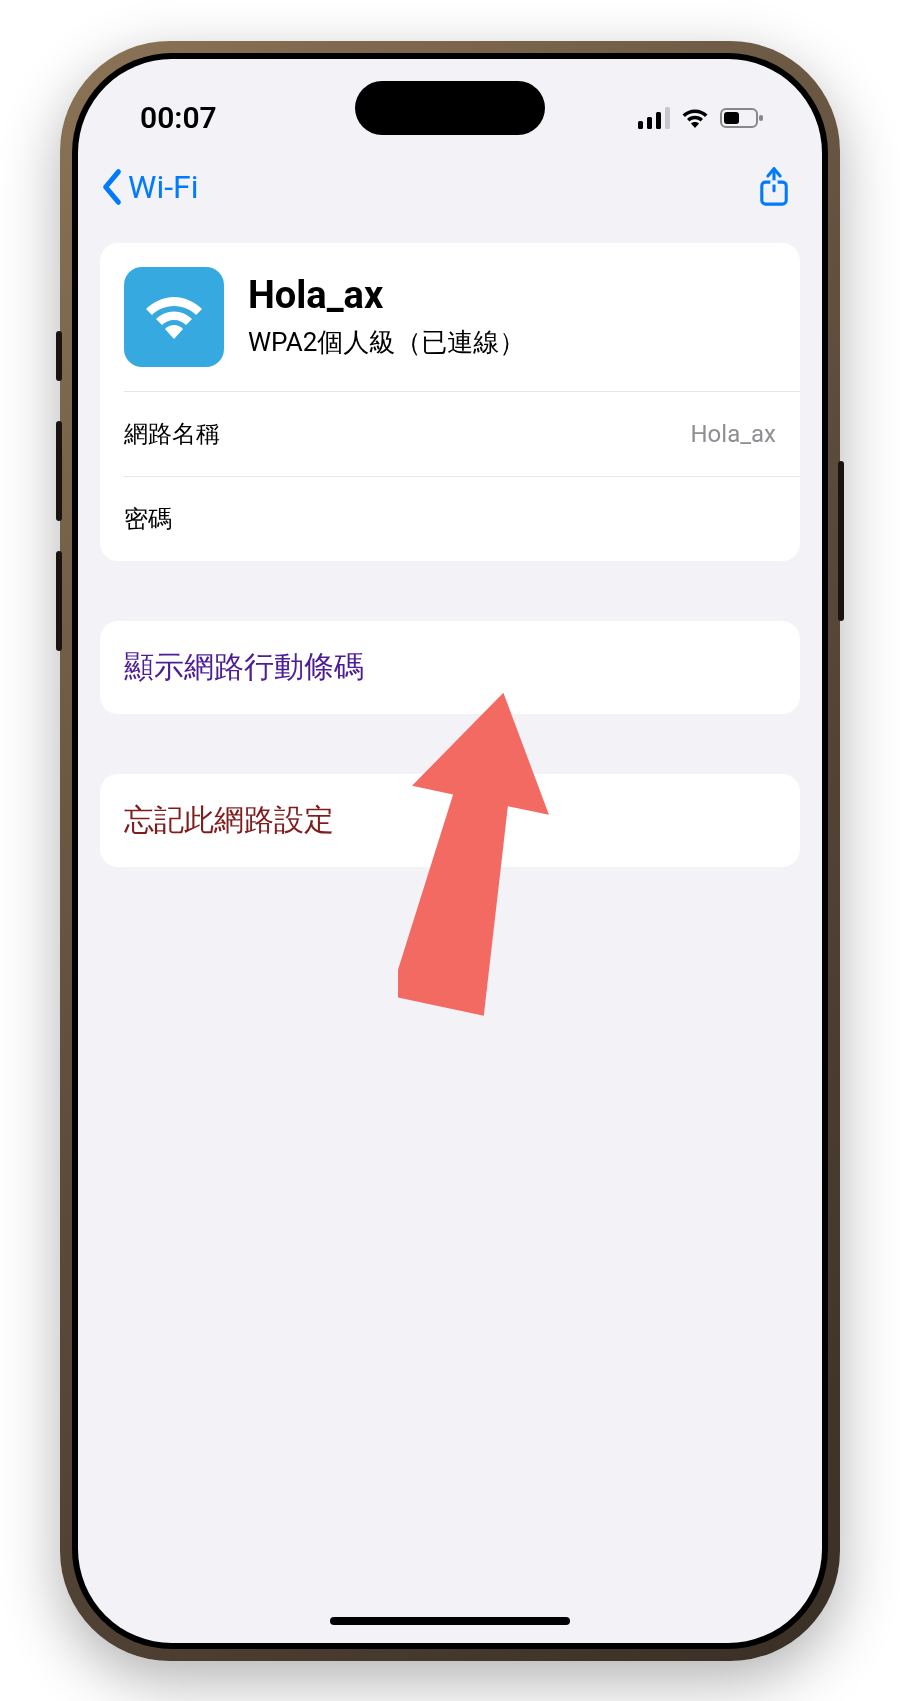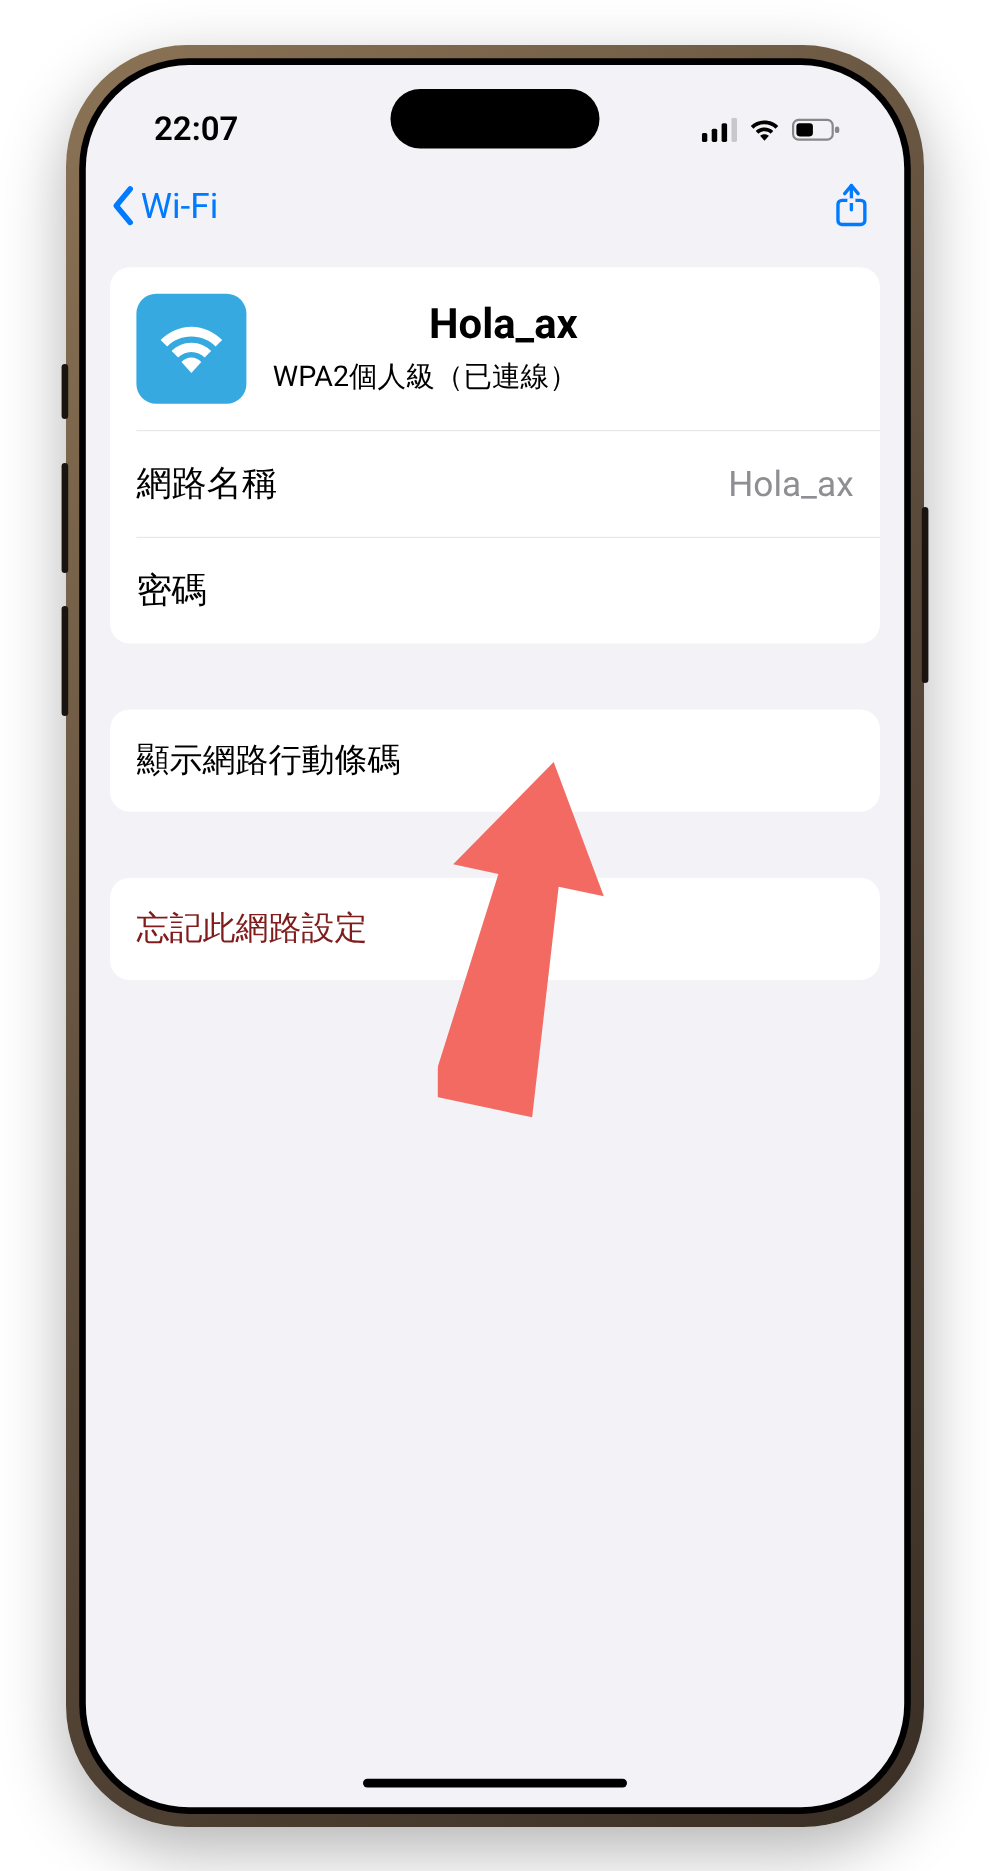--- a/index.html
+++ b/index.html
@@ -109,21 +109,20 @@
     }
 
     .content {
       padding: 0 22px;
     }
     .card {
       background: #fff;
       border-radius: 18px;
       overflow: hidden;
       margin-top: 10px;
-      text-align: right;
     }
     .header-row {
       display: flex;
       align-items: center;
       padding: 24px 24px;
     }
     .wifi-tile {
       width: 100px;
       height: 100px;
       background: #35a9e0;
@@ -150,37 +149,37 @@
     .divider {
       height: 1px;
       background: #e5e5ea;
       margin-left: 24px;
     }
     .kv-row {
       display: flex;
       justify-content: space-between;
       align-items: center;
       padding: 26px 24px;
-      font-size: 32px;
+      font-size: 24px;
     }
     .kv-label {
       color: #000;
     }
     .kv-value {
       color: #8e8e93;
     }
 
     .action-card {
       background: #fff;
       border-radius: 18px;
       margin-top: 60px;
       padding: 26px 24px;
       font-size: 30px;
     }
-    .action-blue { color: #000000; }
+    .action-blue { color: #4c1d95; }
     .action-red  { color: #7f1d1d; }
 
     .arrow-annotation {
       position: absolute;
       top: 630px;
       left: 320px;
       z-index: 50;
       pointer-events: none;
     }
 
@@ -201,21 +200,21 @@
 <div class="phone-frame">
   <div class="side-button side-left-1"></div>
   <div class="side-button side-left-2"></div>
   <div class="side-button side-left-3"></div>
   <div class="side-button side-right"></div>
   <div class="phone-inner">
     <div class="screen">
       <div class="dynamic-island"></div>
 
       <div class="status-bar">
-        <div class="time">22:07</div>
+        <div class="time">00:07</div>
         <div class="status-icons">
           <svg width="32" height="22" viewBox="0 0 32 22">
             <rect x="0" y="14" width="5" height="8" rx="1.5" fill="#000"></rect>
             <rect x="9" y="10" width="5" height="12" rx="1.5" fill="#000"></rect>
             <rect x="18" y="5" width="5" height="17" rx="1.5" fill="#000"></rect>
             <rect x="27" y="0" width="5" height="22" rx="1.5" fill="#c7c7cc"></rect>
           </svg>
           <svg width="30" height="22" viewBox="0 0 30 22">
             <path d="M15 21 L11 16.5 C12 15.5 13.5 15 15 15 C16.5 15 18 15.5 19 16.5 Z" fill="#000"></path>
             <path d="M7 12 C9 10 12 8.8 15 8.8 C18 8.8 21 10 23 12 L20.5 14.5 C19 13 17 12.3 15 12.3 C13 12.3 11 13 9.5 14.5 Z" fill="#000"></path>

